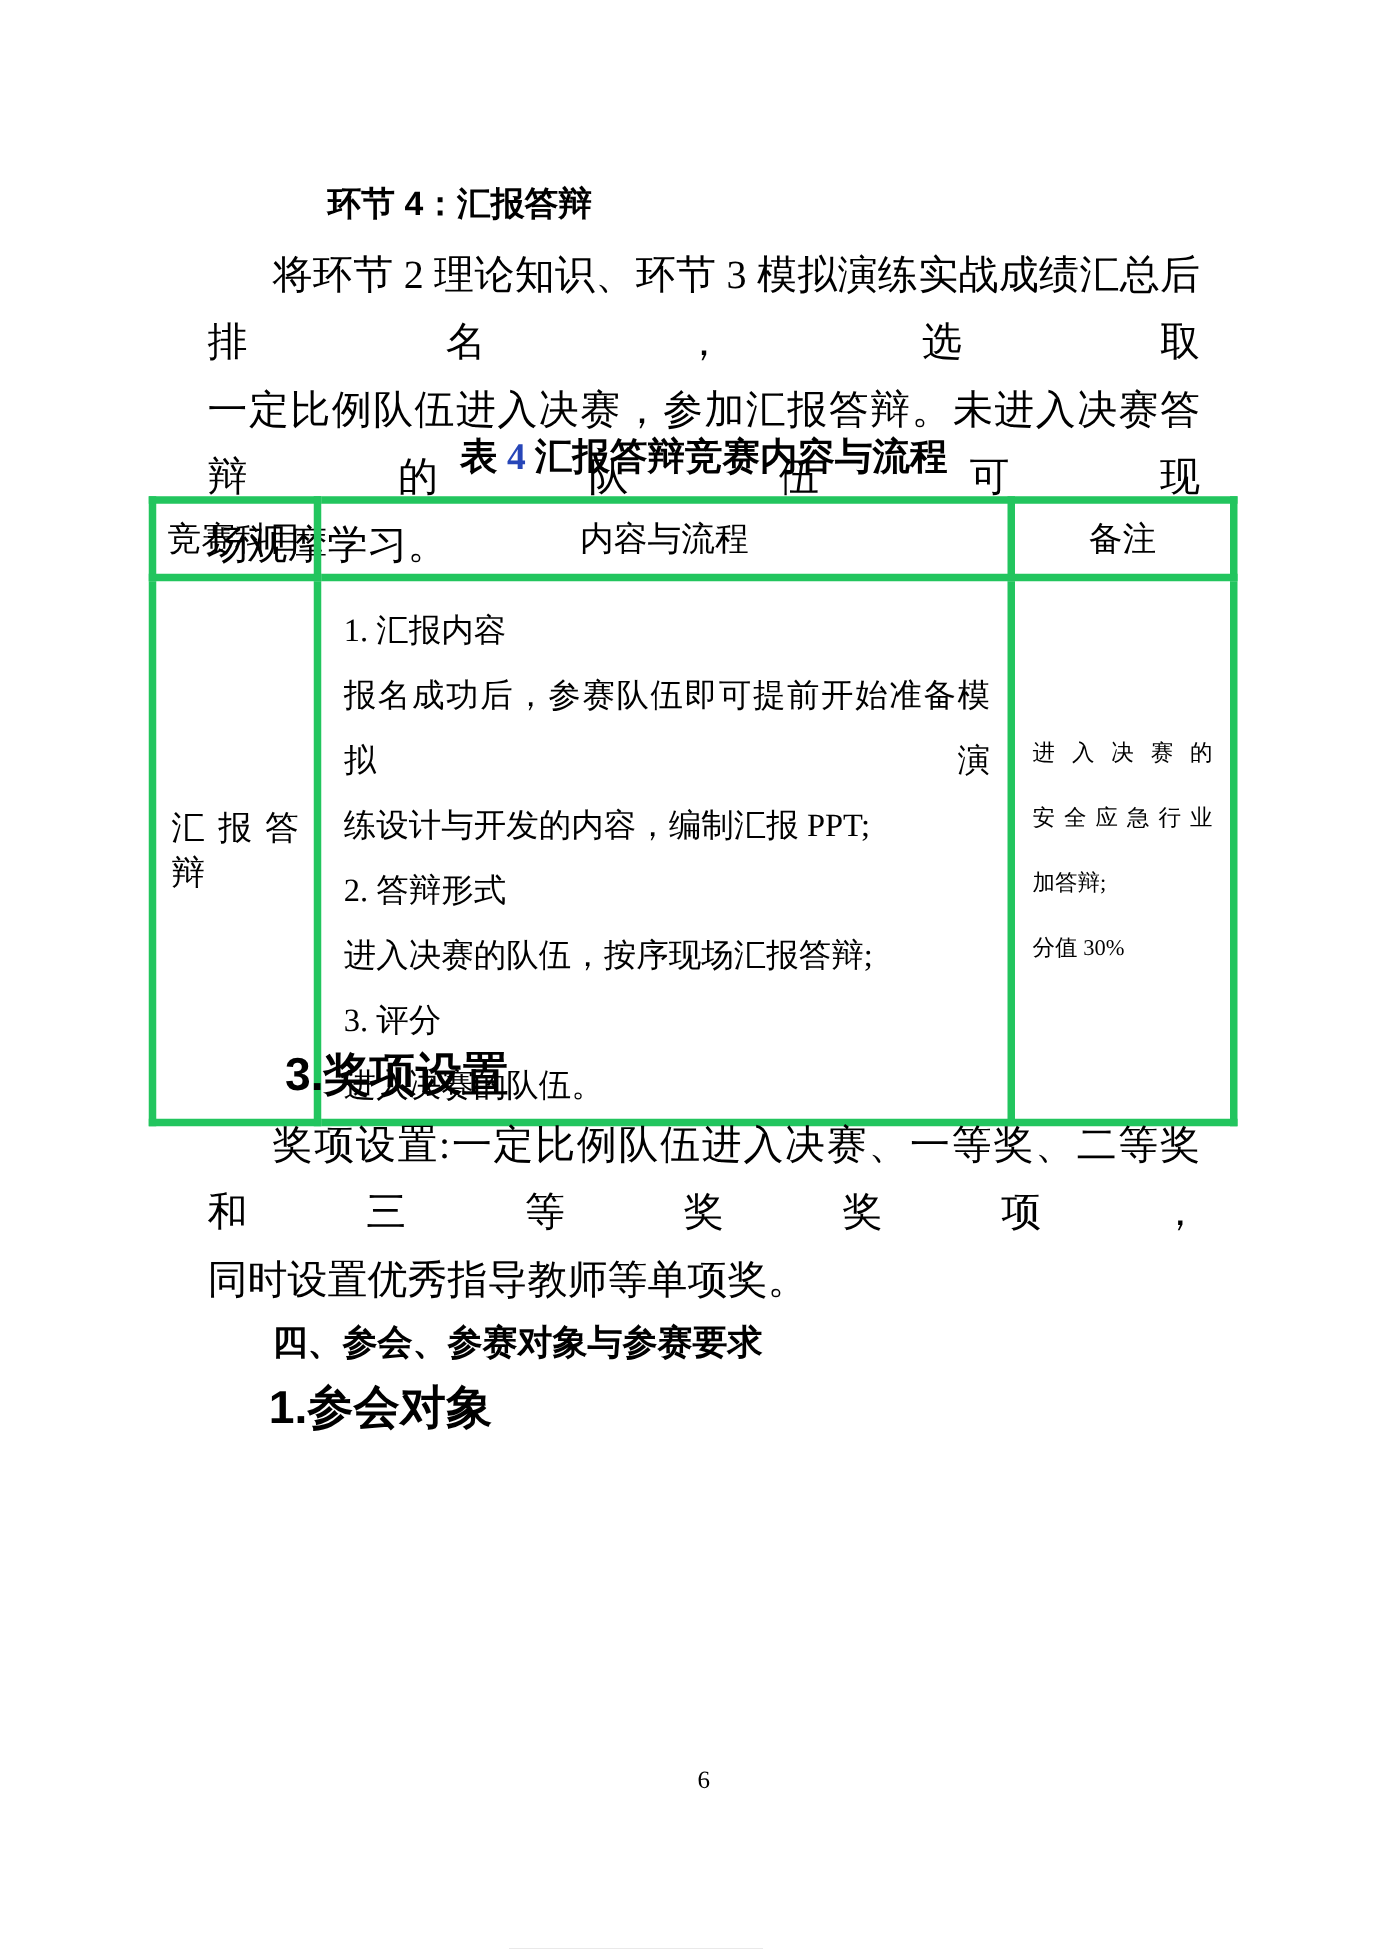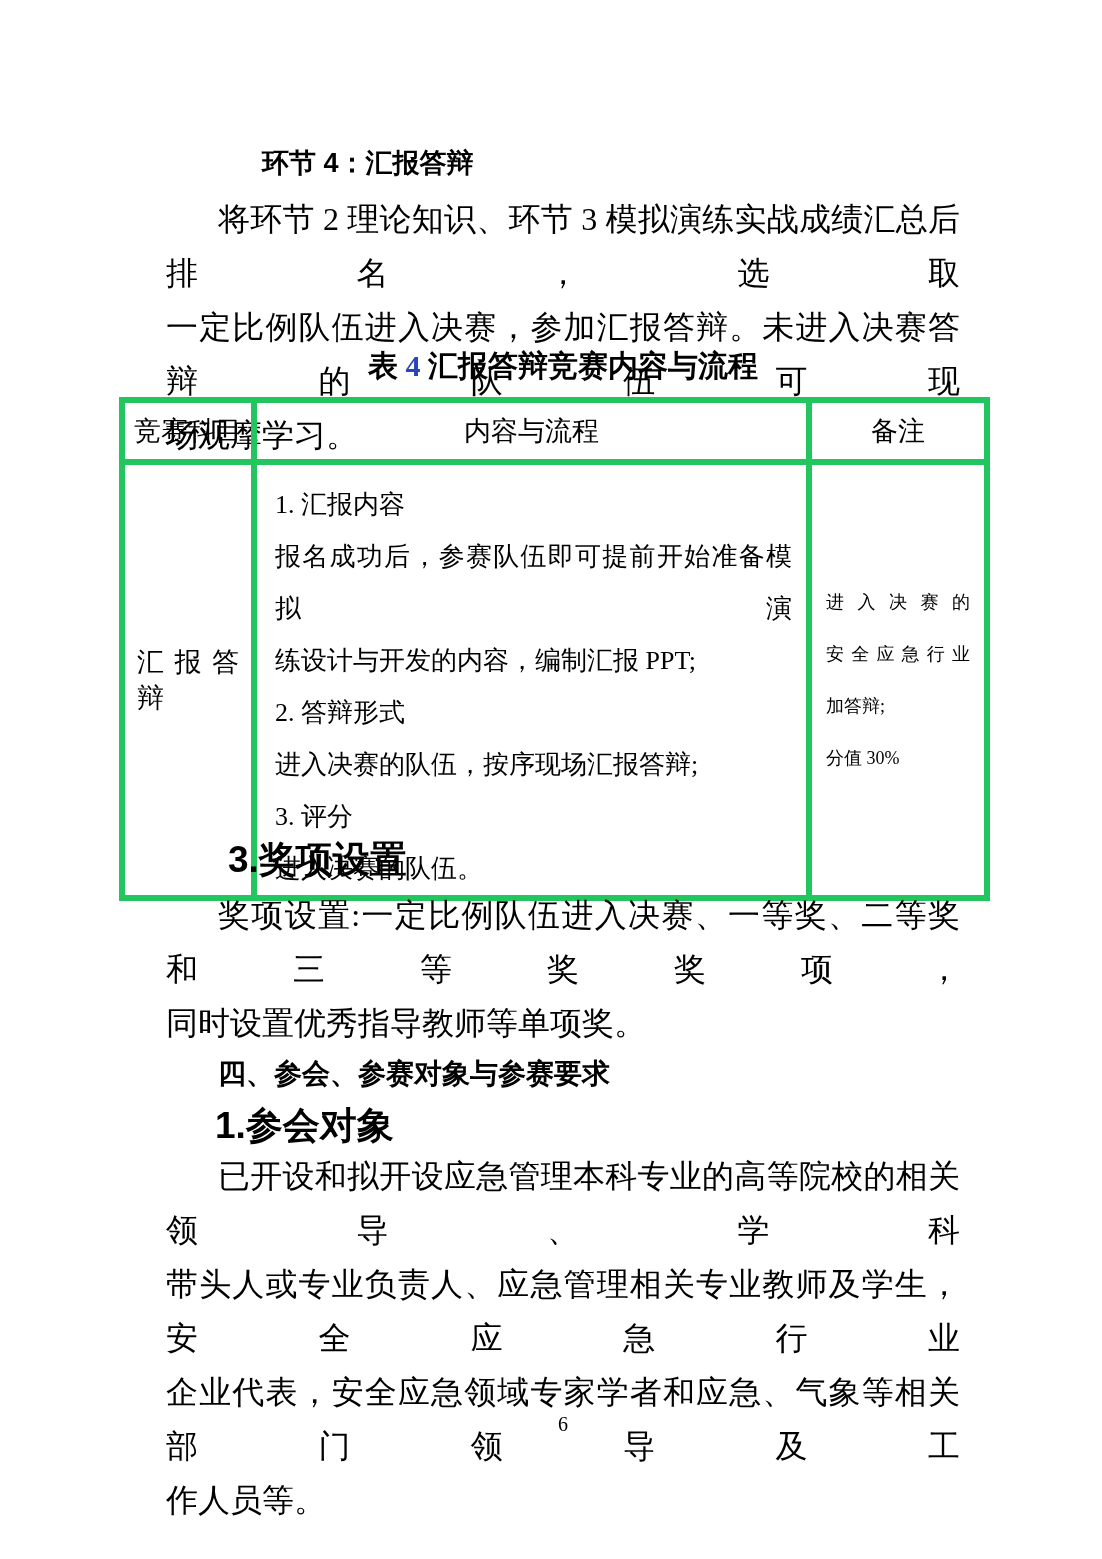--- a/index.html
+++ b/index.html
@@ -128,22 +128,16 @@
 
   <div class="abs para" style="left:166px; top:888px;">
     <div class="pline fill indent">奖项设置:一定比例队伍进入决赛、一等奖、二等奖和三等奖奖项，</div>
     <div class="pline">同时设置优秀指导教师等单项奖。</div>
   </div>
 
   <div class="abs h-sans" style="left:218px; top:1056px; font-size:28px;">四、参会、参赛对象与参赛要求</div>
 
   <div class="abs h-sans" style="left:215px; top:1108px;">1.参会对象</div>
 
-  <div class="abs para" style="left:166px; top:1149px;">
-    <div class="pline fill indent">已开设和拟开设应急管理本科专业的高等院校的相关领导、学科</div>
-    <div class="pline fill">带头人或专业负责人、应急管理相关专业教师及学生，安全应急行业</div>
-    <div class="pline fill">企业代表，安全应急领域专家学者和应急、气象等相关部门领导及工</div>
-    <div class="pline">作人员等。</div>
-  </div>
 
   <div class="abs pagenum" style="left:166px; top:1412px;">6</div>
 
 </div>
 
 </body></html>

